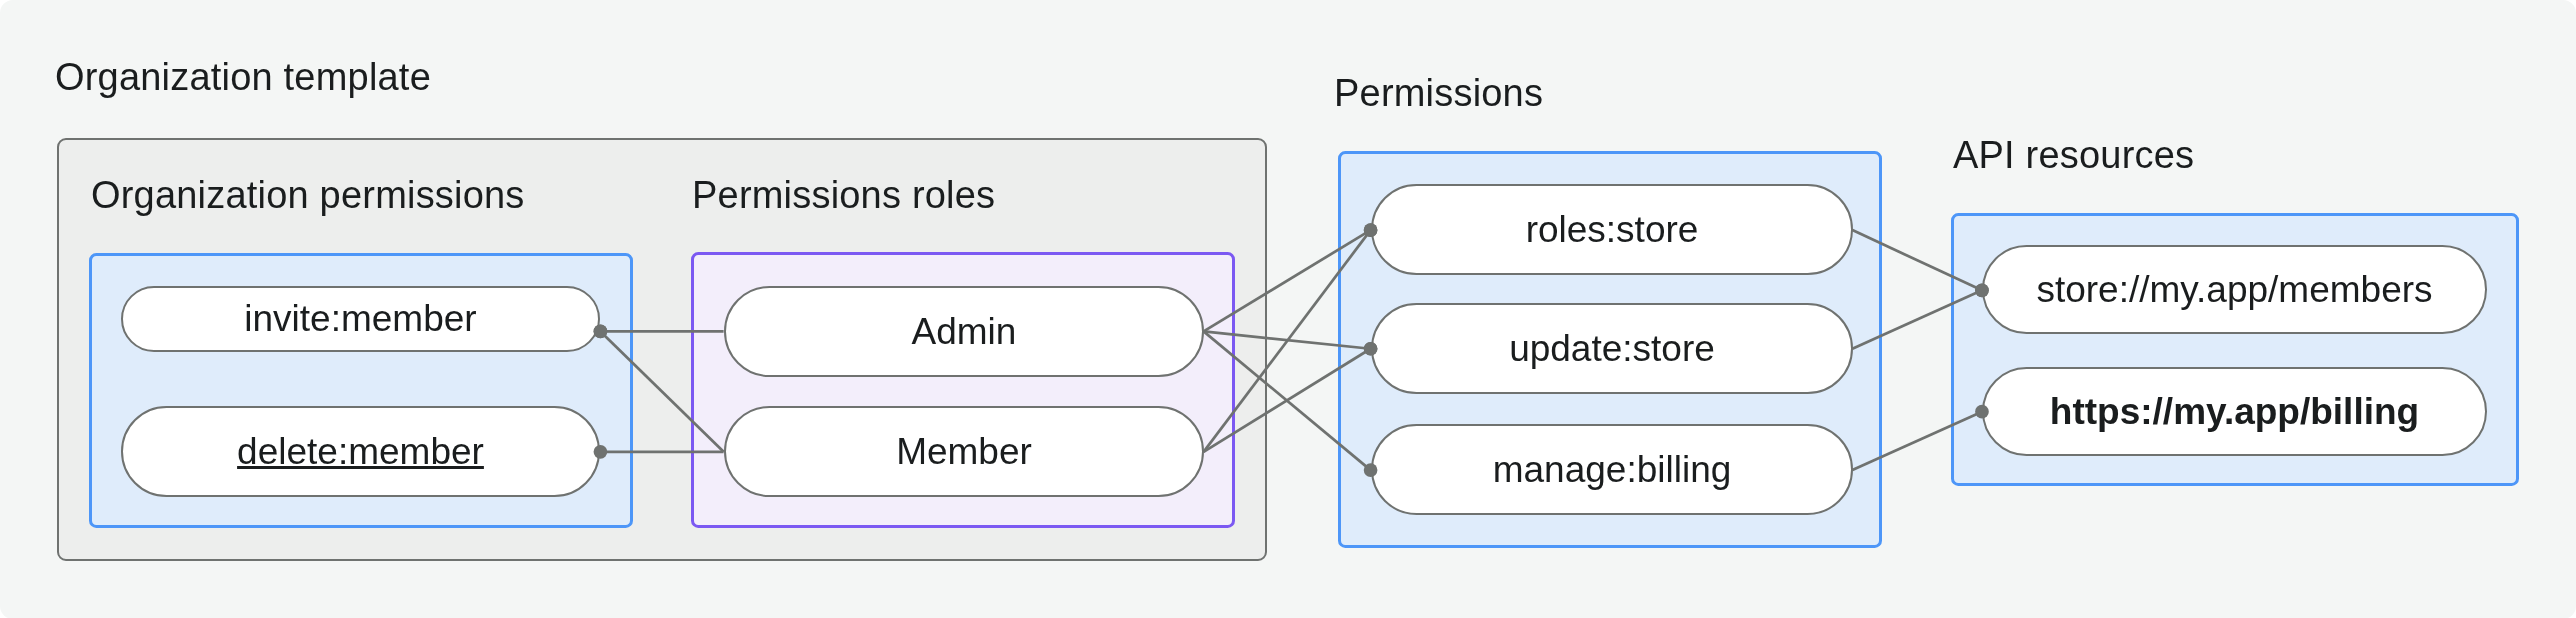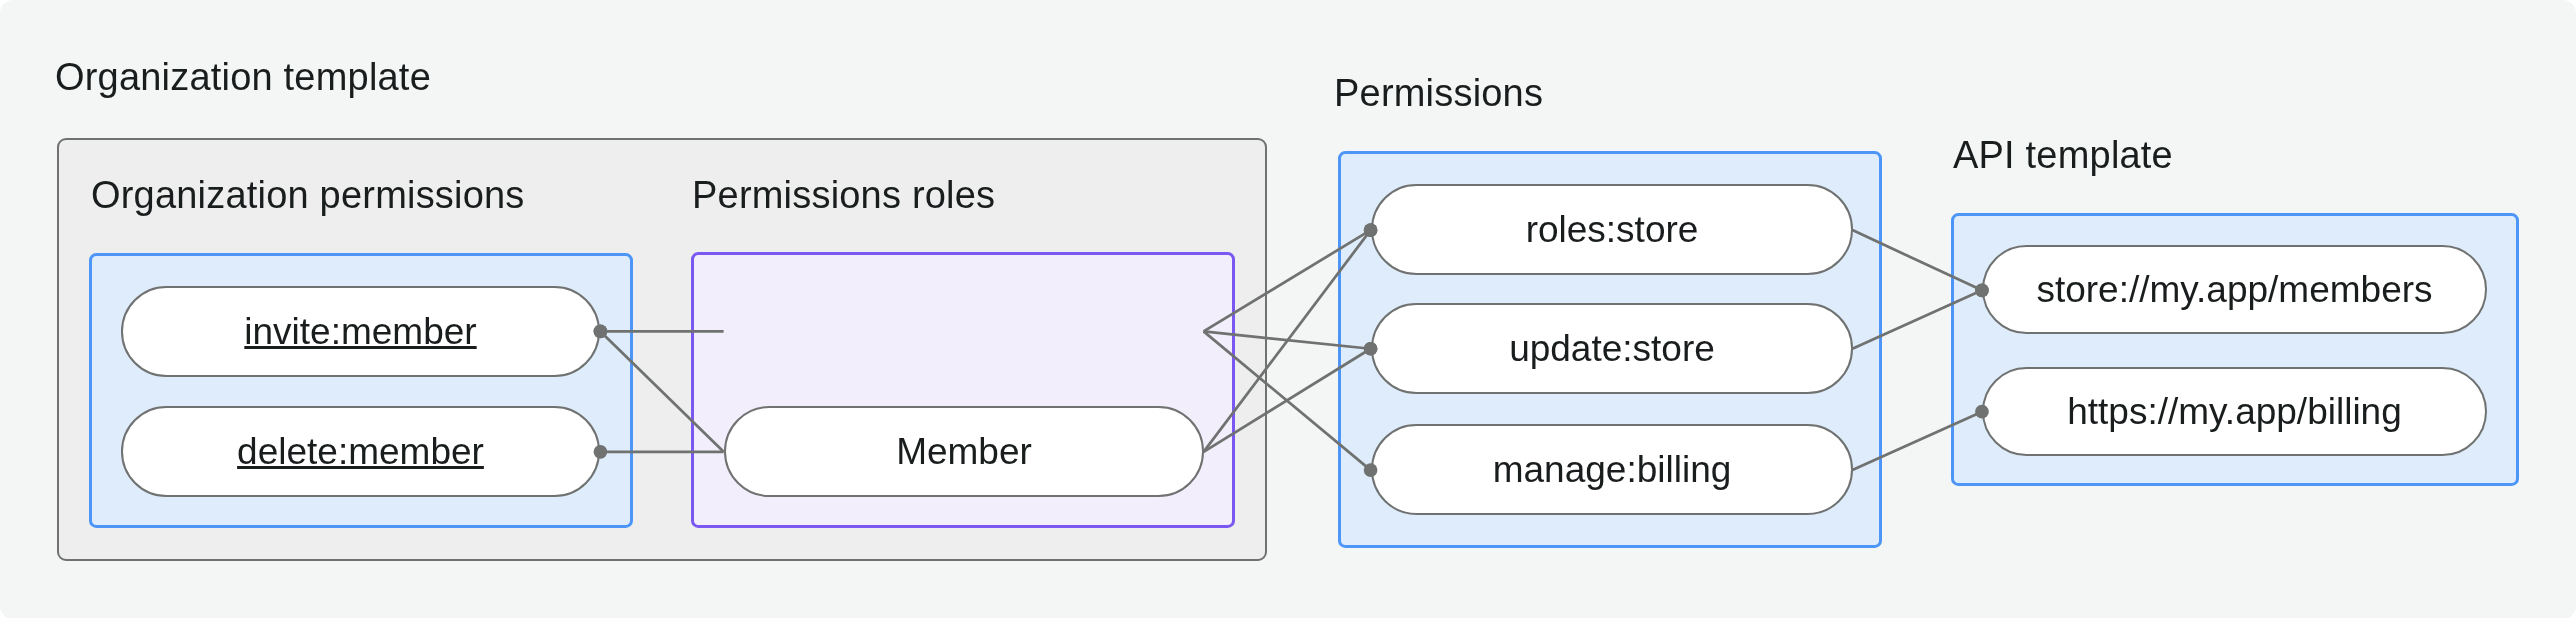--- a/index.html
+++ b/index.html
@@ -46,52 +46,53 @@
 </style>
 </head>
 <body>
 
 <div id="card">
 
   <div class="group-label" style="left:55px; top:57px;">Organization template</div>
 
   <div class="group-label" style="left:1334px; top:73px;">Permissions</div>
 
-  <div class="group-label" style="left:1953px; top:135px;">API template</div>
+  <div class="group-label" style="left:1953px; top:135px;">API resources</div>
 
   <div class="box outer-box" style="left:57px; top:138px; width:1210px; height:423px;"></div>
 
   <div class="group-label" style="left:91px; top:175px;">Organization permissions</div>
 
   <div class="group-label" style="left:692px; top:175px;">Permissions roles</div>
 
   <div class="box blue-box" style="left:89px; top:253px; width:544px; height:275px;"></div>
 
-  <div class="pill" style="left:121px; top:286px; width:479px; height:91px;text-decoration:underline;">invite:member</div>
+  <div class="pill" style="left:121px; top:286px; width:479px; height:66px;">invite:member</div>
 
   <div class="pill" style="left:121px; top:406px; width:479px; height:91px;text-decoration:underline;">delete:member</div>
 
   <div class="box purple-box" style="left:691px; top:252px; width:544px; height:276px;"></div>
 
+  <div class="pill" style="left:724px; top:286px; width:480px; height:91px;">Admin</div>
 
   <div class="pill" style="left:724px; top:406px; width:480px; height:91px;">Member</div>
 
   <div class="box blue-box" style="left:1338px; top:151px; width:544px; height:397px;"></div>
 
   <div class="pill" style="left:1371px; top:184px; width:482px; height:91px;">roles:store</div>
 
   <div class="pill" style="left:1371px; top:303px; width:482px; height:91px;">update:store</div>
 
   <div class="pill" style="left:1371px; top:424px; width:482px; height:91px;">manage:billing</div>
 
   <div class="box blue-box" style="left:1951px; top:213px; width:568px; height:273px;"></div>
 
   <div class="pill" style="left:1982px; top:245px; width:505px; height:89px;">store://my.app/members</div>
 
-  <div class="pill" style="left:1982px; top:367px; width:505px; height:89px;">https://my.app/billing</div>
+  <div class="pill" style="left:1982px; top:367px; width:505px; height:89px;font-weight:bold;">https://my.app/billing</div>
 
   <svg id="wires" viewBox="0 0 2823 678">
       <line x1="658" y1="363" x2="793" y2="363" stroke="#6F7270" stroke-width="3"></line>
       <line x1="658" y1="363" x2="793" y2="495" stroke="#6F7270" stroke-width="3"></line>
       <line x1="658" y1="495" x2="793" y2="495" stroke="#6F7270" stroke-width="3"></line>
       <line x1="1319" y1="363" x2="1502" y2="252" stroke="#6F7270" stroke-width="3"></line>
       <line x1="1319" y1="363" x2="1502" y2="382" stroke="#6F7270" stroke-width="3"></line>
       <line x1="1319" y1="363" x2="1502" y2="515" stroke="#6F7270" stroke-width="3"></line>
       <line x1="1319" y1="495" x2="1502" y2="252" stroke="#6F7270" stroke-width="3"></line>
       <line x1="1319" y1="495" x2="1502" y2="382" stroke="#6F7270" stroke-width="3"></line>

